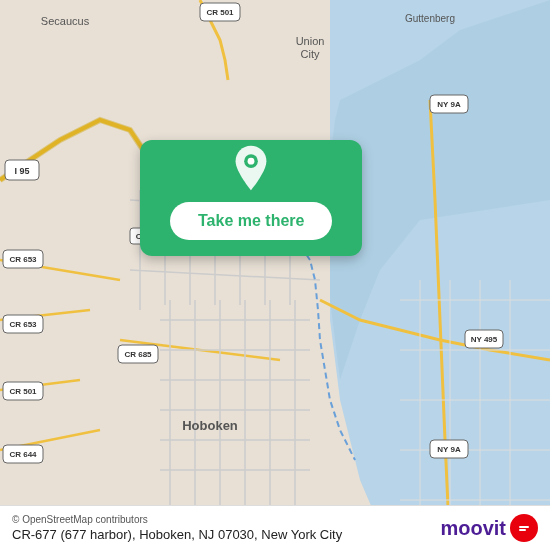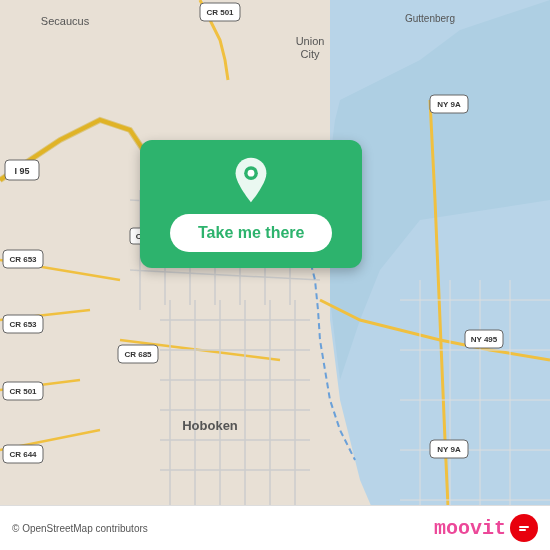--- a/index.html
+++ b/index.html
@@ -61,22 +61,21 @@
 
     #moovit-logo {
       display: flex;
       align-items: center;
       gap: 4px;
     }
 
     #moovit-text {
       font-size: 20px;
       font-weight: bold;
-      color: #ec4899;
-      font-family: Liberation Mono, monospace;
+      color: #4c1d95;
     }
 
     #moovit-icon {
       width: 28px;
       height: 28px;
       background: #e8000d;
       border-radius: 50%;
       display: flex;
       align-items: center;
       justify-content: center;
@@ -92,21 +91,21 @@
       left: 140px;
       display: flex;
       flex-direction: column;
       align-items: center;
       z-index: 10;
     }
 
     #green-panel {
       background: #2db36d;
       border-radius: 12px;
-      padding: 16px 30px 16px 30px;
+      padding: 4px 30px 16px 30px;
       display: flex;
       flex-direction: column;
       align-items: center;
       gap: 10px;
       box-shadow: 0 4px 12px rgba(0,0,0,0.25);
     }
 
     #location-pin-icon {
       width: 48px;
       height: 48px;
@@ -243,20 +242,21 @@
         <circle cx="24" cy="20" r="4" fill="white"></circle>
       </svg>
 
       <button id="take-me-button">Take me there</button>
     </div>
   </div>
 
   <div id="bottom-bar">
     <div id="bottom-left">
       <span id="attribution">© OpenStreetMap contributors</span>
+      <span id="address-line">CR-677 (677 harbor), Hoboken, NJ 07030, New York City</span>
     </div>
     <div id="moovit-logo">
       <span id="moovit-text">moovit</span>
       <div id="moovit-icon">
         <svg width="18" height="18" viewBox="0 0 18 18" xmlns="http://www.w3.org/2000/svg">
           <circle cx="9" cy="9" r="9" fill="#e8000d"></circle>
           <rect x="4" y="7" width="10" height="2" rx="1" fill="white"></rect>
           <rect x="4" y="10" width="7" height="2" rx="1" fill="white"></rect>
         </svg>
       </div>

